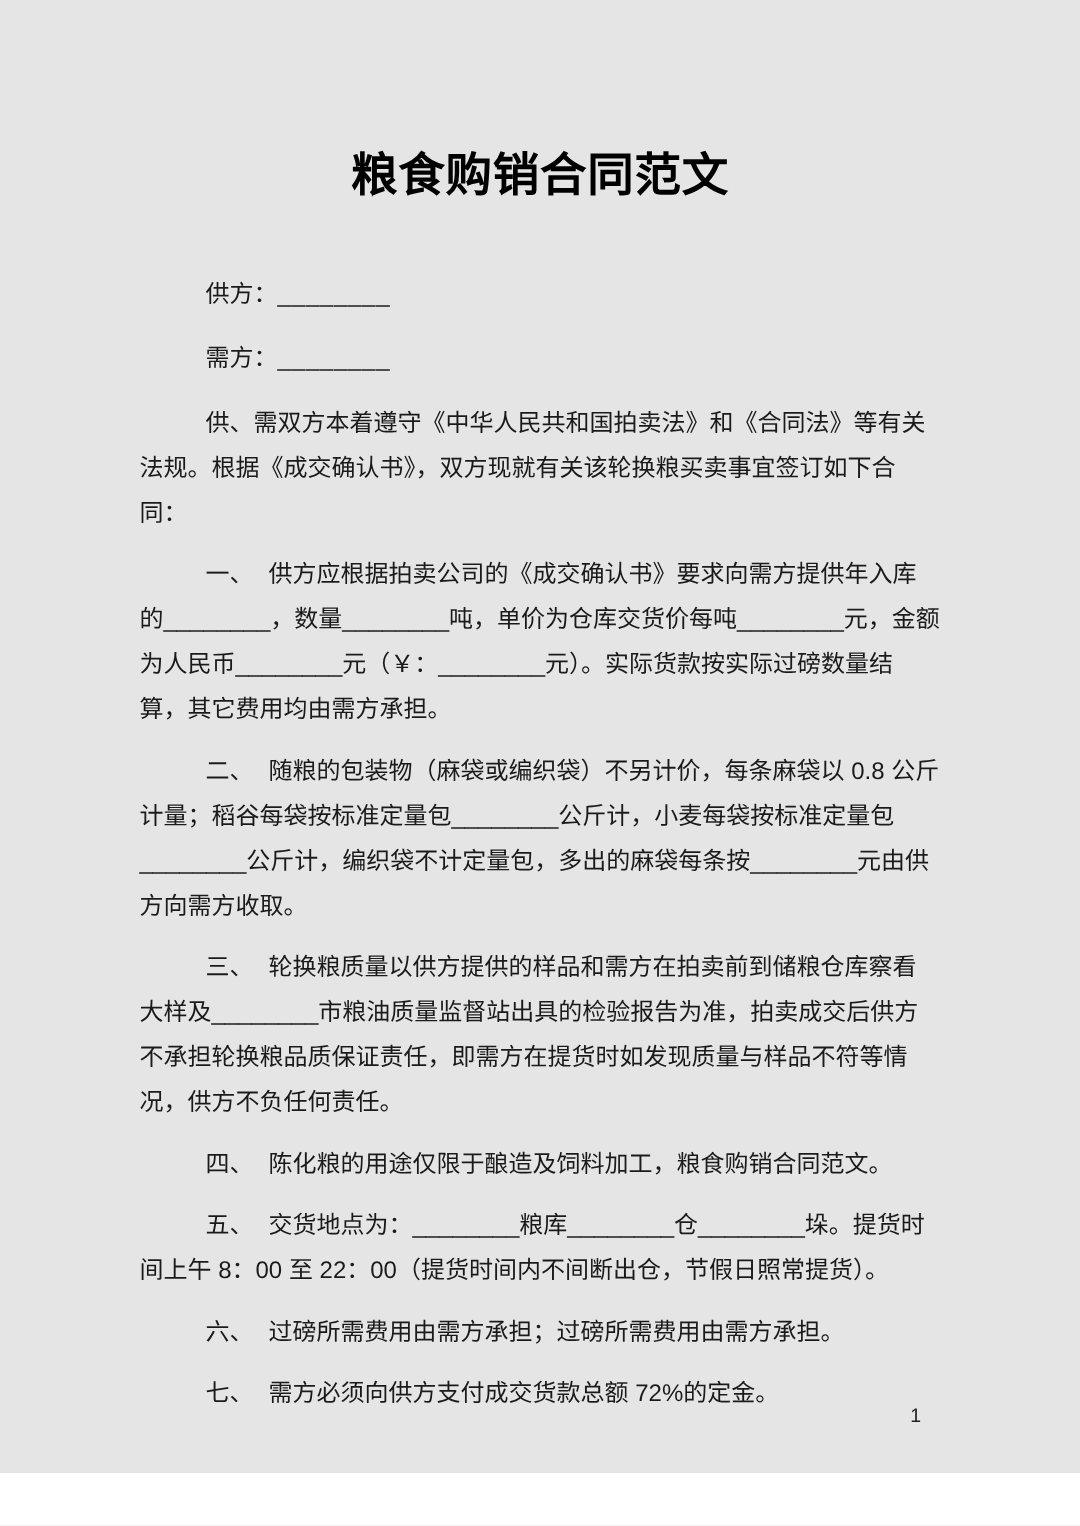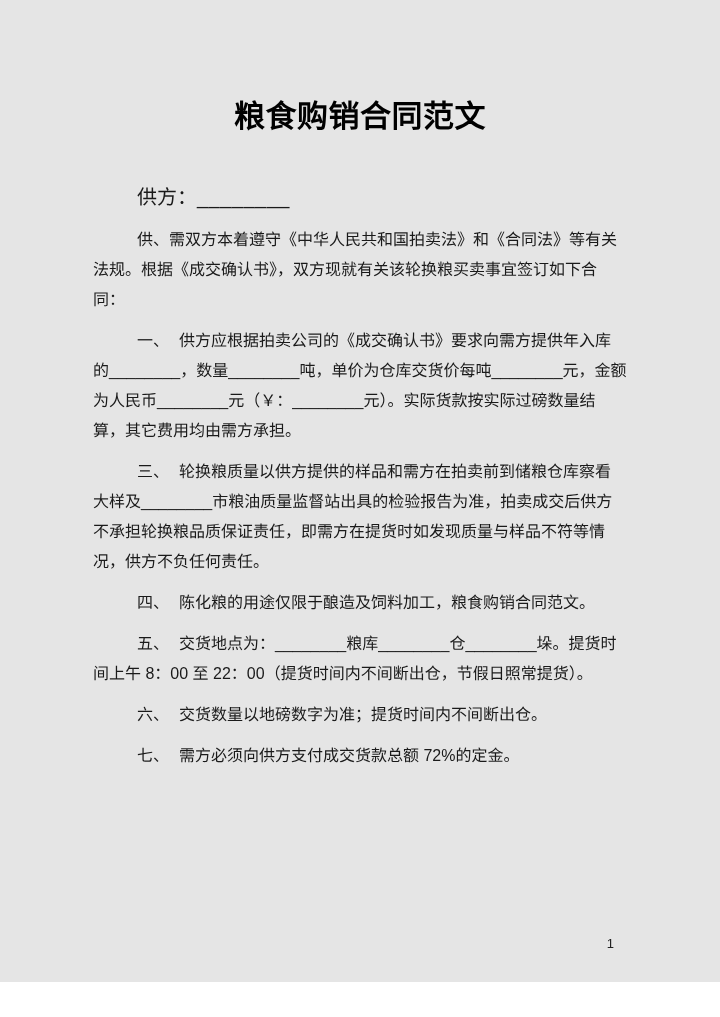--- a/index.html
+++ b/index.html
@@ -24,21 +24,21 @@
     margin: 0 0 45px 0;
     font-size: 31px;
     line-height: 40px;
     font-weight: 700;
     text-align: center;
     color: #000000;
     letter-spacing: 0.5px;
   }
   .party-line {
     margin: 0 0 13px 0;
-    font-size: 20px;
+    font-size: 16px;
     line-height: 30px;
     text-indent: 44px;
   }
   .party-line:last-of-type {
     margin-bottom: 10px;
   }
   .para {
     margin: 0 0 11px 0;
     font-size: 16px;
     line-height: 30px;
@@ -67,32 +67,34 @@
 </head>
 <body>
 
 <div class="page">
   <div class="content">
 
     <h1 class="doc-title">粮食购销合同范文</h1>
 
     <p class="party-line"><span>供方：</span><span class="blank">________</span></p>
 
+    <p class="party-line"><span>需方：</span><span class="blank">________</span></p>
 
     <p class="para">供、需双方本着遵守《中华人民共和国拍卖法》和《合同法》等有关法规。根据《成交确认书》，双方现就有关该轮换粮买卖事宜签订如下合同：</p>
 
     <p class="para"><span class="clause-num">一、</span><span>供方应根据拍卖公司的《成交确认书》要求向需方提供年入库的________，数量________吨，单价为仓库交货价每吨________元，金额为人民币________元（￥：________元）。实际货款按实际过磅数量结算，其它费用均由需方承担。</span></p>
 
+    <p class="para"><span class="clause-num">二、</span><span>随粮的包装物（麻袋或编织袋）不另计价，每条麻袋以 0.8 公斤计量；稻谷每袋按标准定量包________公斤计，小麦每袋按标准定量包________公斤计，编织袋不计定量包，多出的麻袋每条按________元由供方向需方收取。</span></p>
 
     <p class="para"><span class="clause-num">三、</span><span>轮换粮质量以供方提供的样品和需方在拍卖前到储粮仓库察看大样及________市粮油质量监督站出具的检验报告为准，拍卖成交后供方不承担轮换粮品质保证责任，即需方在提货时如发现质量与样品不符等情况，供方不负任何责任。</span></p>
 
     <p class="para"><span class="clause-num">四、</span><span>陈化粮的用途仅限于酿造及饲料加工，粮食购销合同范文。</span></p>
 
     <p class="para"><span class="clause-num">五、</span><span>交货地点为：________粮库________仓________垛。提货时间上午 8：00 至 22：00（提货时间内不间断出仓，节假日照常提货）。</span></p>
 
-    <p class="para"><span class="clause-num">六、</span><span>交货数量以地磅数字为准；提货时间内不间断出仓。</span></p>
+    <p class="para"><span class="clause-num">六、</span><span>过磅所需费用由需方承担；过磅所需费用由需方承担。</span></p>
 
     <p class="para"><span class="clause-num">七、</span><span>需方必须向供方支付成交货款总额 72%的定金。</span></p>
 
   </div>
 
   <div class="page-footer">1</div>
 </div>
 
 </body></html>

